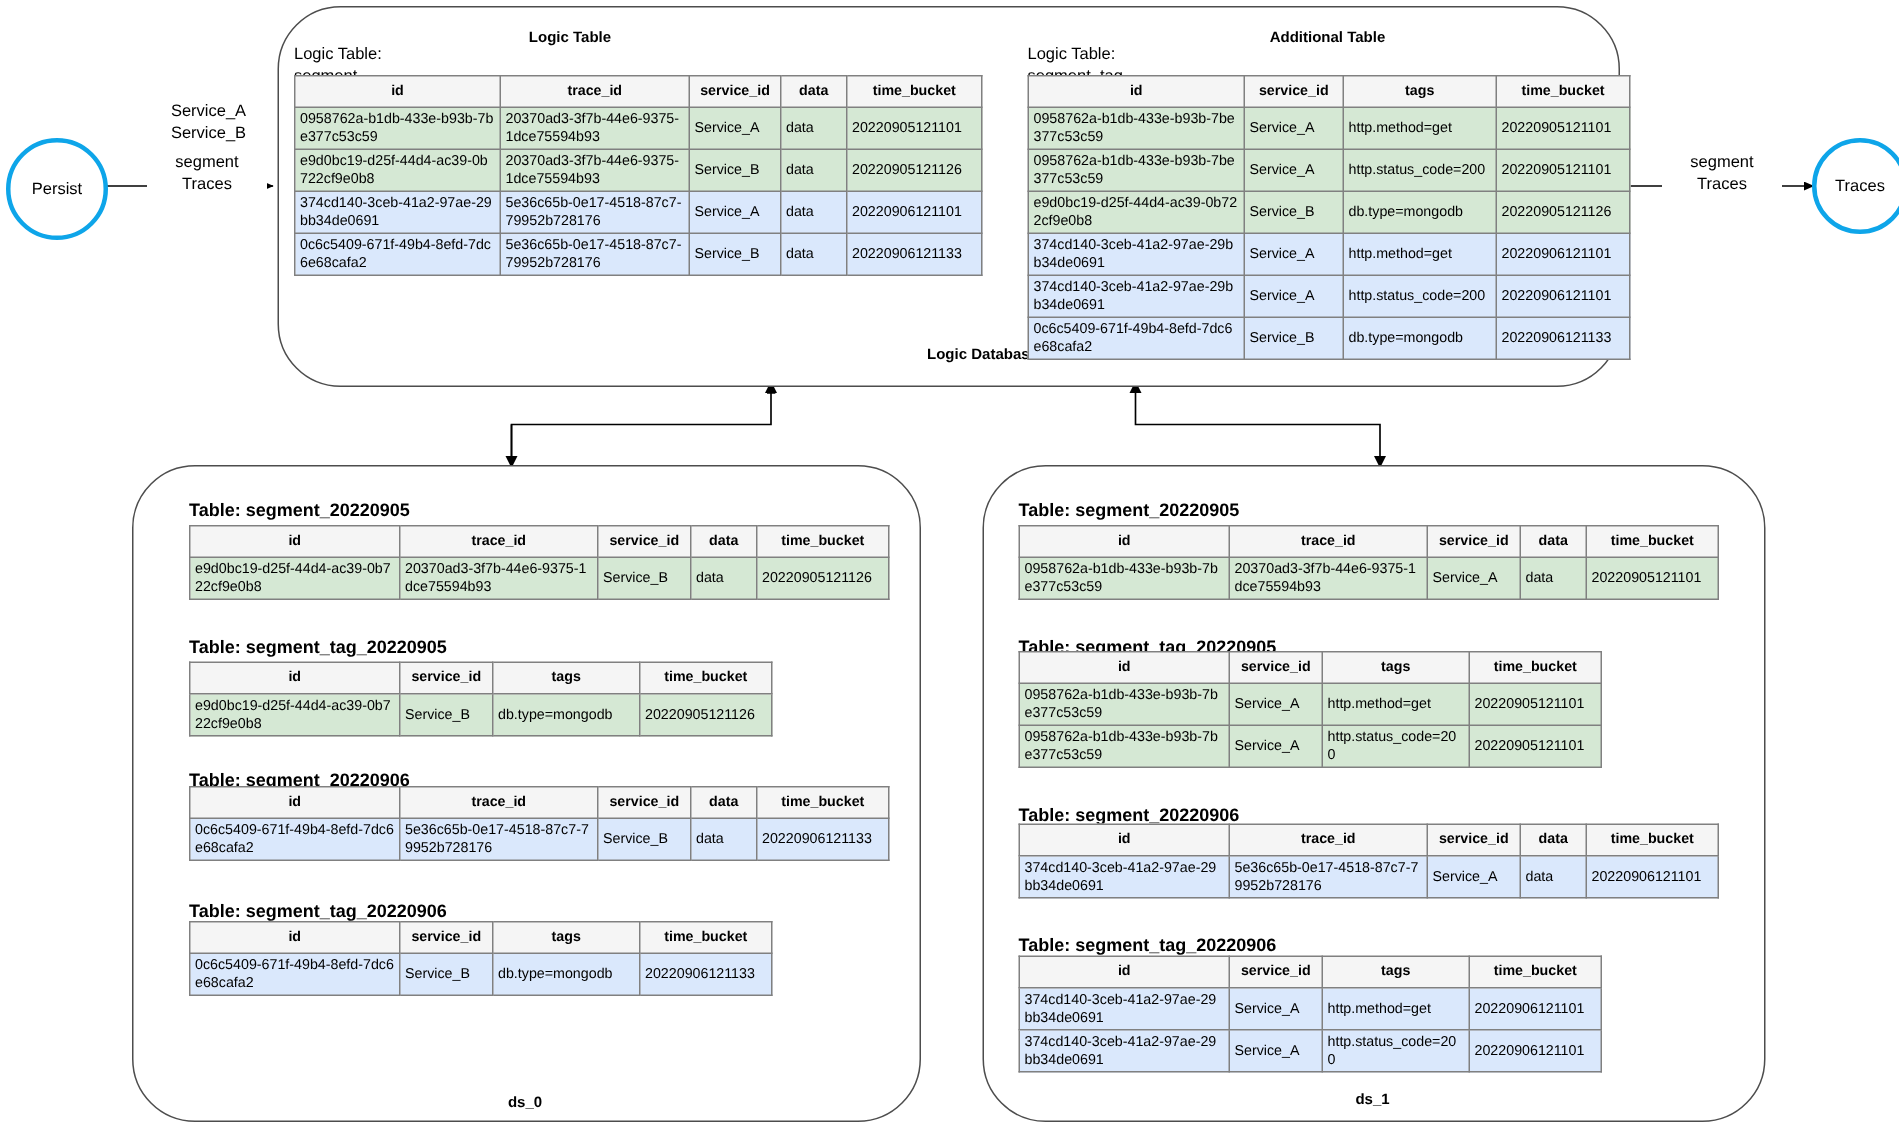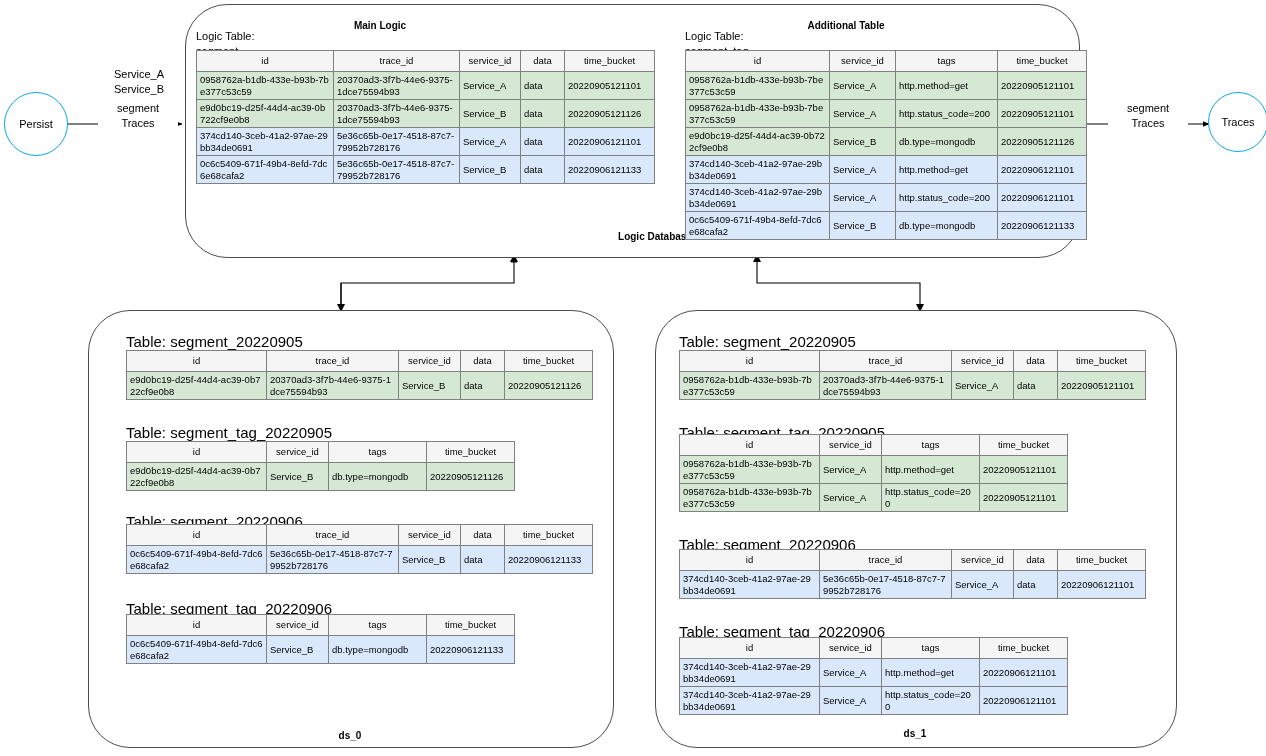--- a/index.html
+++ b/index.html
@@ -9,21 +9,21 @@
     font-family:"Liberation Sans", sans-serif;
     color:#000;
     overflow:hidden;
     position:relative;
   }
   #stage{position:absolute;left:0;top:0;width:1266px;height:756px;}
 
   
   .circle{
     position:absolute;
-    border:1px solid #0ea5e9;
+    border:3px solid #0ea5e9;
     border-radius:50%;
     background:#fff;
     display:flex;align-items:center;justify-content:center;
     font-size:11px;
   }
   .rrect{
     position:absolute;
     border:1px solid #4d4d4d;
     border-radius:42px;
     background:#fff;
@@ -44,43 +44,43 @@
   }
   .section-title{
     position:absolute;
     font-size:11px;
     font-weight:normal;
     white-space:pre-line;
     line-height:15px;
   }
   .table-caption{
     position:absolute;
-    font-size:15px;
-    font-weight:normal;
+    font-size:12px;
+    font-weight:bold;
   }
 
   
   table.dt{
     position:absolute;
     border-collapse:collapse;
     font-size:9.5px;
     table-layout:fixed;
     background:#fff;
   }
   table.dt th, table.dt td{
     border:1px solid #808080;
     padding:2px 3px;
     vertical-align:middle;
     word-break:break-all;
     line-height:11.5px;
     height:13px;
   }
   table.dt th{
     background:#f5f5f5;
-    font-weight:normal;
+    font-weight:bold;
     height:16px;
   }
   tr.green td{background:#d5e8d4;}
   tr.blue  td{background:#dae8fc;}
 
   
   svg.conn{position:absolute;left:0;top:0;width:1266px;height:756px;pointer-events:none;}
 </style>
 </head>
 <body>
@@ -121,21 +121,21 @@
   <div class="edge-label" style="left:96px;top:67px;width:86px;">Service_A
 Service_B</div>
   <div class="edge-label" style="left:98px;top:101px;width:80px;">segment
 Traces</div>
   <div class="edge-label" style="left:1108px;top:101px;width:80px;">segment
 Traces</div>
 
   <div class="rrect" style="left:185px;top:4px;width:893px;height:252px;"></div>
   <div class="box-label" style="left:585px;top:231px;width:140px;">Logic Database</div>
 
-  <div class="box-label" style="left:300px;top:20px;width:160px;">Main Logic</div>
+  <div class="box-label" style="left:300px;top:20px;width:160px;">Logic Table</div>
   <div class="section-title" style="left:196px;top:29px;">Logic Table:
 segment</div>
   <table class="dt" style="left:196px;top:50px;width:458px;">
     <colgroup>
         <col style="width:137px">
         <col style="width:126px">
         <col style="width:61px">
         <col style="width:44px">
         <col style="width:90px">
       </colgroup>
@@ -173,21 +173,21 @@
         <tr class="blue">
           <td>0c6c5409-671f-49b4-8efd-7dc6e68cafa2</td>
           <td>5e36c65b-0e17-4518-87c7-79952b728176</td>
           <td>Service_B</td>
           <td>data</td>
           <td>20220906121133</td>
         </tr>
       </tbody>
   </table>
 
-  <div class="box-label" style="left:751px;top:20px;width:190px;">Additional  Table</div>
+  <div class="box-label" style="left:790px;top:20px;width:190px;">Additional  Table</div>
   <div class="section-title" style="left:685px;top:29px;">Logic Table:
 segment_tag</div>
   <table class="dt" style="left:685px;top:50px;width:385px;">
     <colgroup>
         <col style="width:144px">
         <col style="width:66px">
         <col style="width:102px">
         <col style="width:89px">
       </colgroup>
     <thead>

